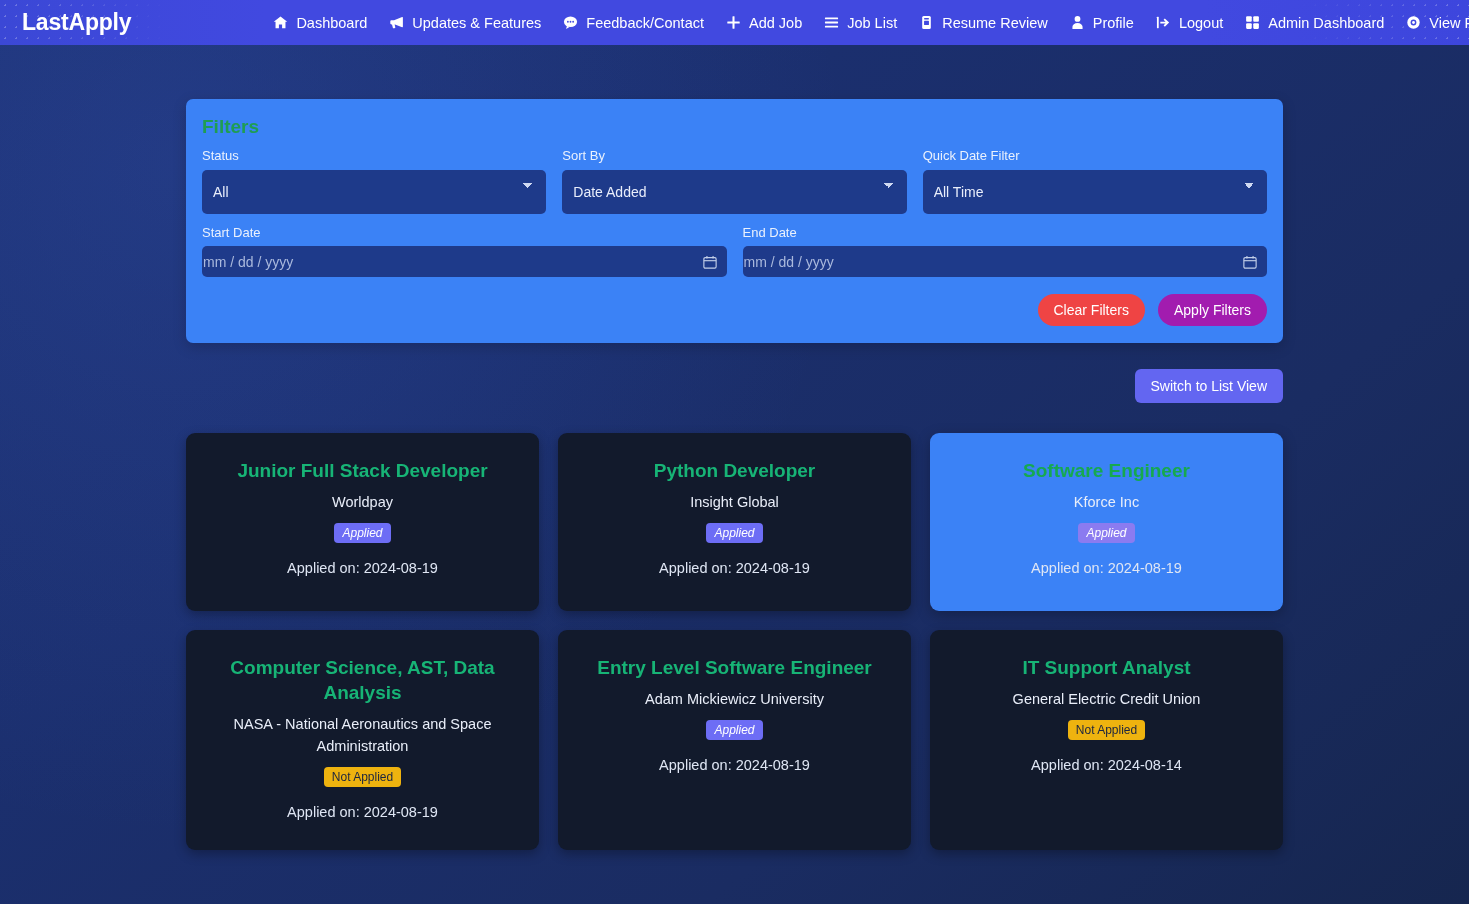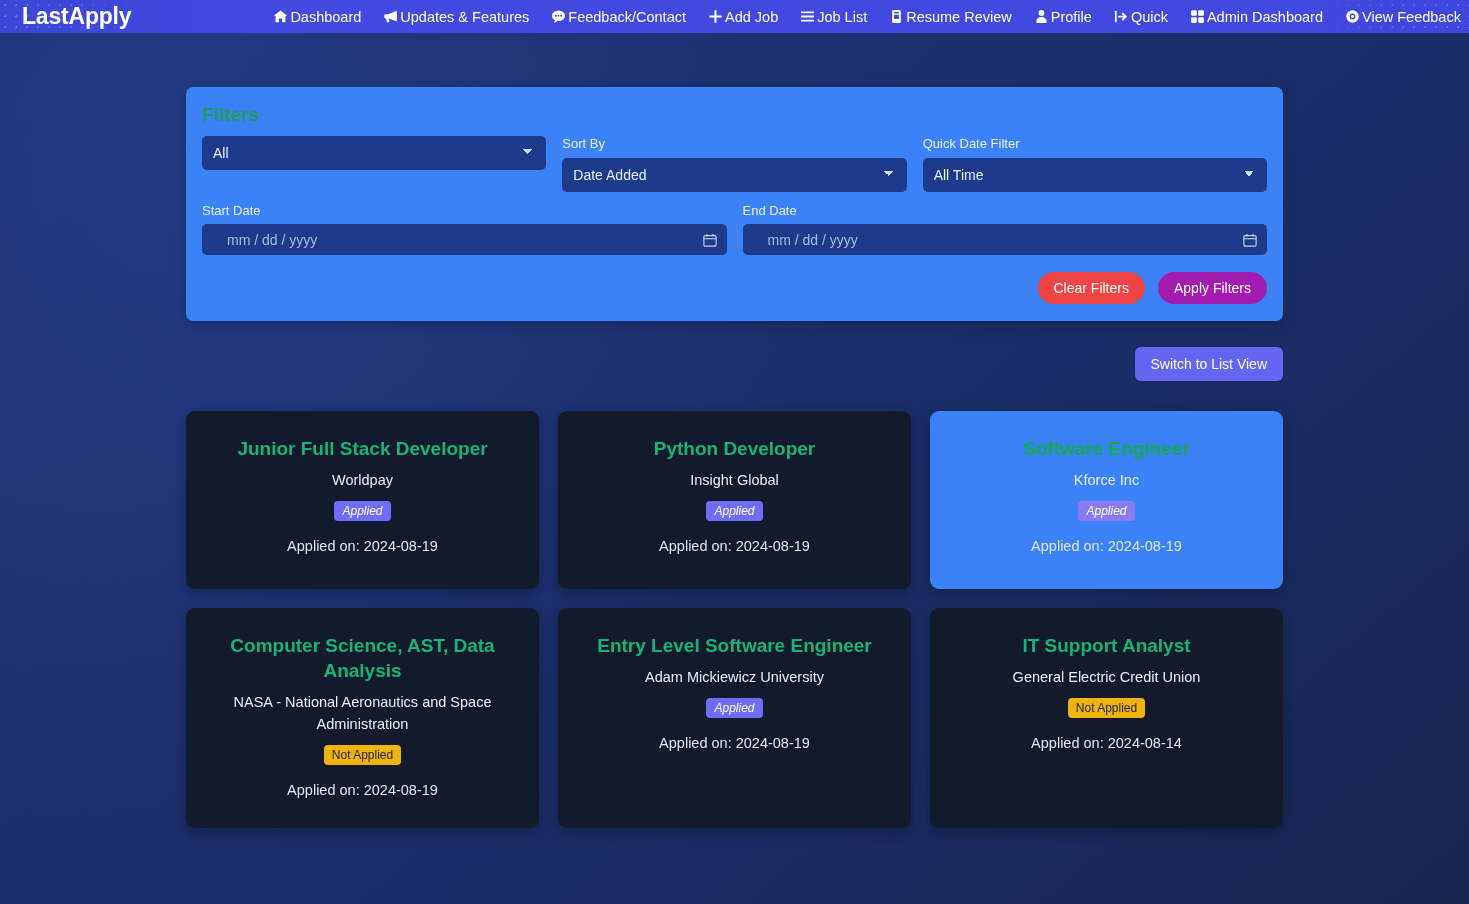--- a/index.html
+++ b/index.html
@@ -15,21 +15,21 @@
     font-family: "Liberation Sans", sans-serif;
     background:
       radial-gradient(circle at 12% 18%, rgba(60,95,200,0.22) 0%, rgba(60,95,200,0) 45%),
       linear-gradient(140deg, #1d3275 0%, #1b2f6e 35%, #1a2c62 70%, #16264f 100%);
     color: #e8edf7;
   }
 
   
   .navbar {
     position: relative;
-    height: 33px;
+    height: 45px;
     background: linear-gradient(90deg, #3b48d6 0%, #4149e0 18%, #4149e0 82%, #3d46dd 100%);
     display: flex;
     align-items: center;
     padding: 0 20px 0 22px;
     overflow: hidden;
   }
   .navbar::before,
   .navbar::after {
     content: "";
     position: absolute;
@@ -55,21 +55,21 @@
   .nav-links {
     display: flex;
     align-items: center;
     gap: 22px;
     margin-left: 142px;
     z-index: 2;
   }
   .nav-link {
     display: flex;
     align-items: center;
-    gap: 2px;
+    gap: 8px;
     color: #ffffff;
     font-size: 14.5px;
     text-decoration: none;
     white-space: nowrap;
     cursor: pointer;
   }
   .nav-link .ico { display: inline-flex; align-items: center; }
   .nav-link svg { display: block; fill: #ffffff; }
 
   
@@ -112,21 +112,21 @@
   .field-label {
     display: block;
     font-size: 13px;
     color: #eaf1fd;
     margin-bottom: 6px;
     line-height: 1.2;
   }
 
   .control {
     width: 100%;
-    height: 34px;
+    height: 44px;
     background: #1e3a8a;
     border: none;
     border-radius: 5px;
     color: #e9eefb;
     font-family: "Liberation Sans", sans-serif;
     font-size: 14px;
     padding: 0 11px;
     outline: none;
   }
 
@@ -147,21 +147,21 @@
   .date-wrap { position: relative; }
   .date-input {
     width: 100%;
     height: 31px;
     background: #1e3a8a;
     border: none;
     border-radius: 5px;
     color: #aab9dd;
     font-family: "Liberation Sans", sans-serif;
     font-size: 14px;
-    padding: 0 34px 0 25px;
+    padding: 0 34px 0 1px;
     outline: none;
     display: flex;
     align-items: center;
     cursor: text;
   }
   .cal-icon {
     position: absolute;
     right: 10px;
     top: 50%;
     transform: translateY(-50%);
@@ -330,21 +330,21 @@
         </span>
         <span>Profile</span>
       </a>
       <a class="nav-link" href="#">
         <span class="ico">
           <svg width="15" height="15" viewBox="0 0 16 16">
             <rect x="1" y="1.8" width="1.9" height="12.4" rx=".5"></rect>
             <path d="M9.4 3.6 8.1 5l2.1 2.1H4.6v1.9h5.6L8.1 11l1.3 1.4L14 8z"></path>
           </svg>
         </span>
-        <span>Quick</span>
+        <span>Logout</span>
       </a>
       <a class="nav-link" href="#">
         <span class="ico">
           <svg width="15" height="15" viewBox="0 0 16 16">
             <rect x="1.2" y="1.2" width="6" height="6" rx="1.1"></rect>
             <rect x="8.8" y="1.2" width="6" height="6" rx="1.1"></rect>
             <rect x="1.2" y="8.8" width="6" height="6" rx="1.1"></rect>
             <rect x="8.8" y="8.8" width="6" height="6" rx="1.1"></rect>
           </svg>
         </span>
@@ -364,20 +364,21 @@
 </nav>
 
 <main class="page">
 
 
   <section class="filters-panel">
     <div class="filters-heading">Filters</div>
 
     <div class="filter-row">
       <div class="field">
+        <label class="field-label">Status</label>
         <select class="control">
           <option>All</option>
         </select>
       </div>
       <div class="field">
         <label class="field-label">Sort By</label>
         <select class="control">
           <option>Date Added</option>
         </select>
       </div>

